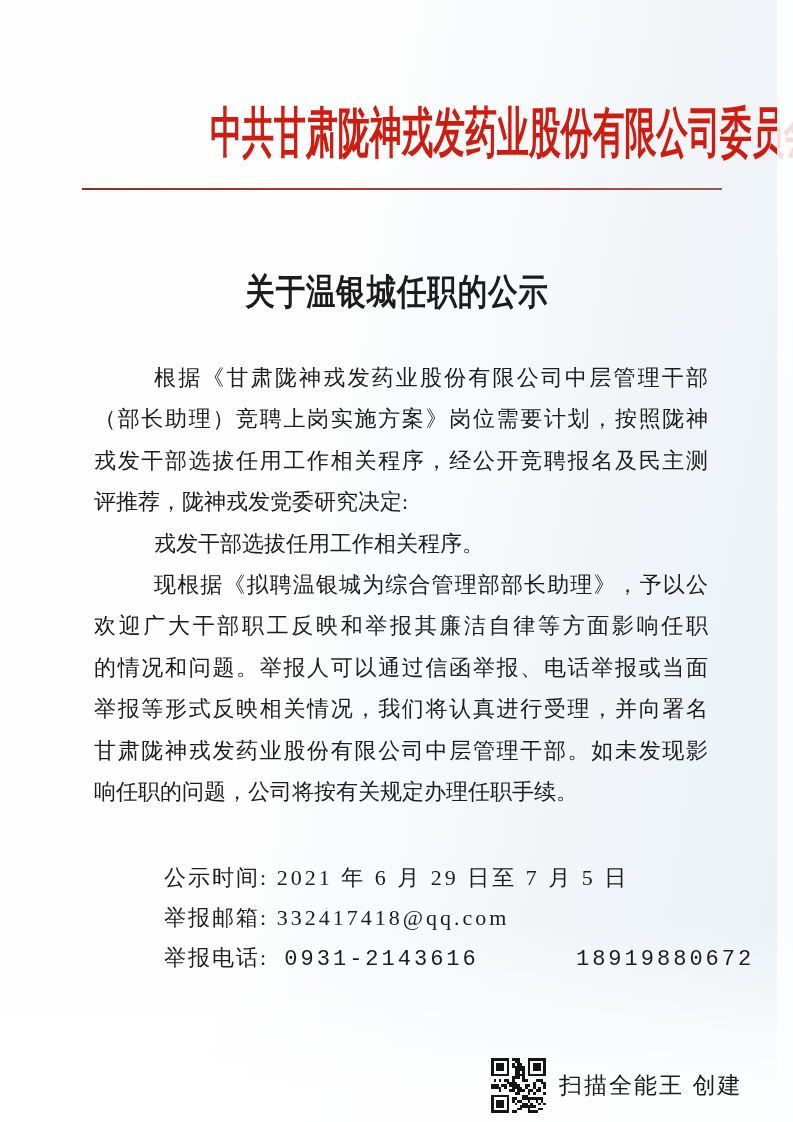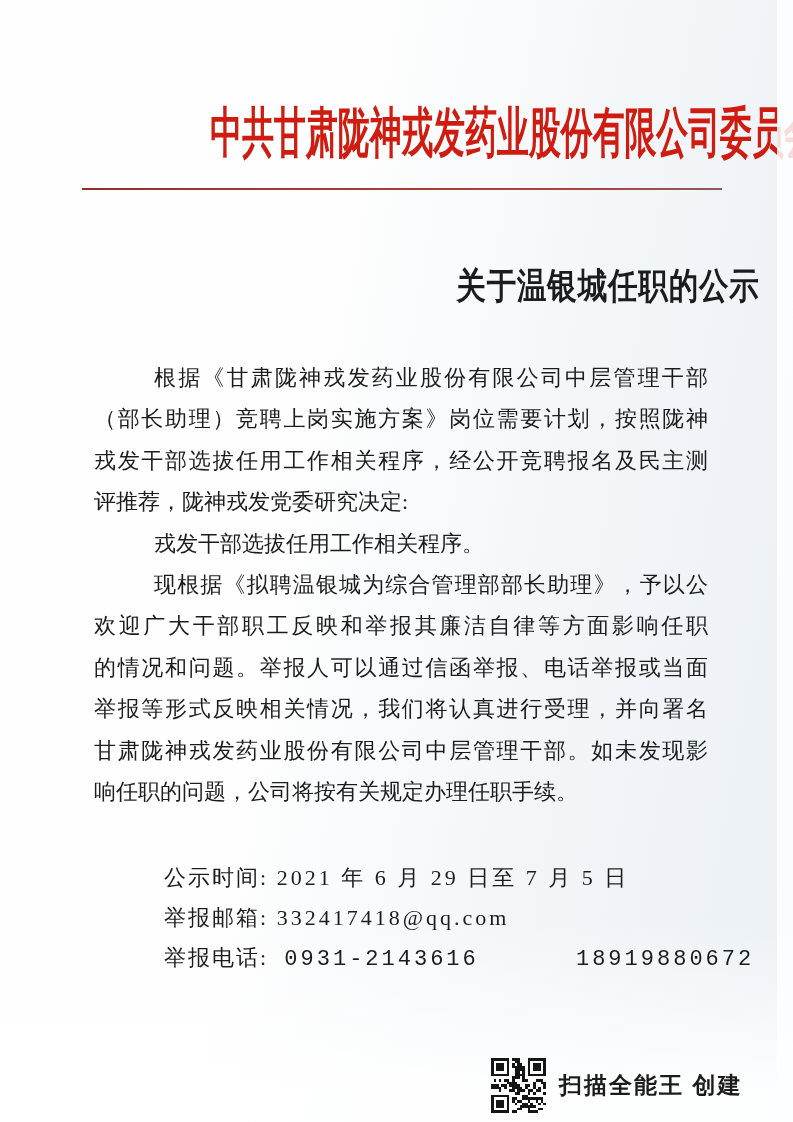--- a/index.html
+++ b/index.html
@@ -31,22 +31,22 @@
     display:inline-block;
     font-size:54px;font-weight:bold;
     transform:scaleX(0.59);transform-origin:center;
     letter-spacing:0px;
   }
   .red-rule{
     position:absolute;top:188px;left:82px;width:640px;height:2px;
   }
 
   .doc-title{
-    position:absolute;top:262px;left:0;width:100%;
-    text-align:right;line-height:48px;white-space:nowrap;
+    position:absolute;top:268px;left:0;width:100%;
+    text-align:center;line-height:48px;white-space:nowrap;
   }
   .doc-title .inner{
     display:inline-block;
     font-size:36px;font-weight:bold;
     transform:scaleX(0.82);transform-origin:center;
     letter-spacing:1px;
   }
 
   .body-block{
     position:absolute;top:357px;left:94px;width:614px;
@@ -71,21 +71,21 @@
     white-space:pre;
   }
 
   .camscanner{
     position:absolute;left:491px;top:1058px;
     display:flex;align-items:center;gap:13px;
   }
   .qr{width:55px;height:55px;display:block;}
   .cam-text{
     font-family:"Liberation Sans", sans-serif;
-    font-size:23px;font-weight:bold;letter-spacing:2px;
+    font-size:23px;font-weight:normal;letter-spacing:2px;
     color:#1b1b1b;white-space:nowrap;
   }
 </style>
 </head>
 <body>
 
 <div class="page">
 
   <div class="scan-tint"></div>
 

